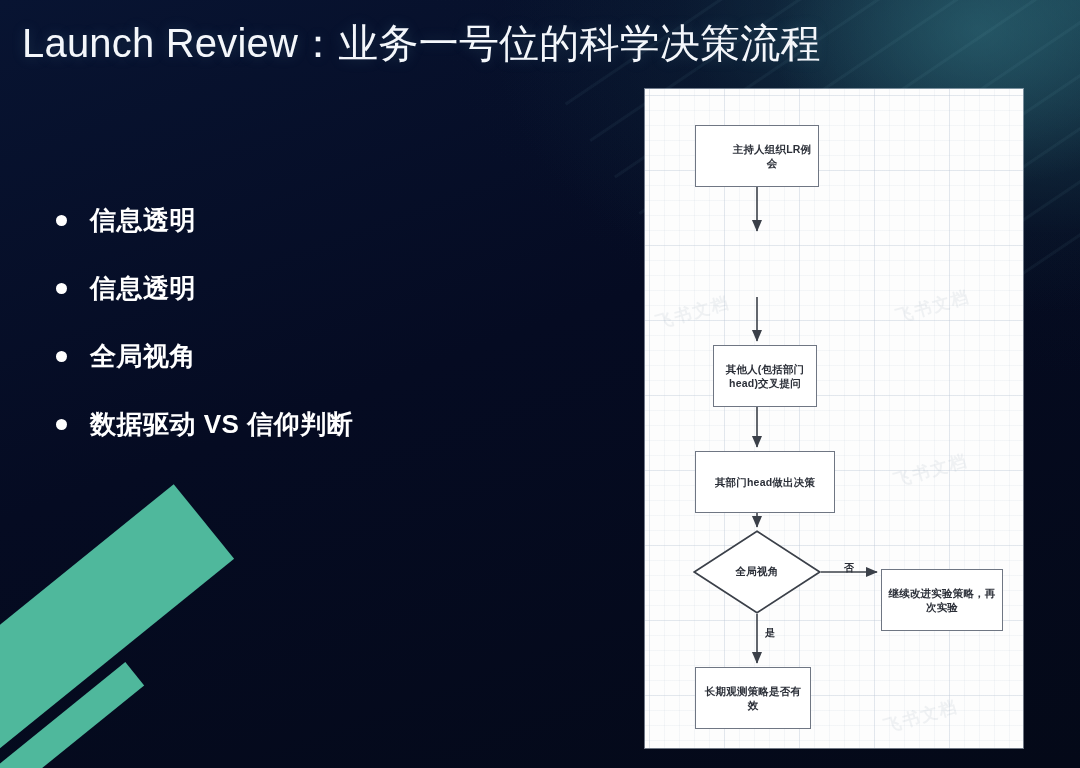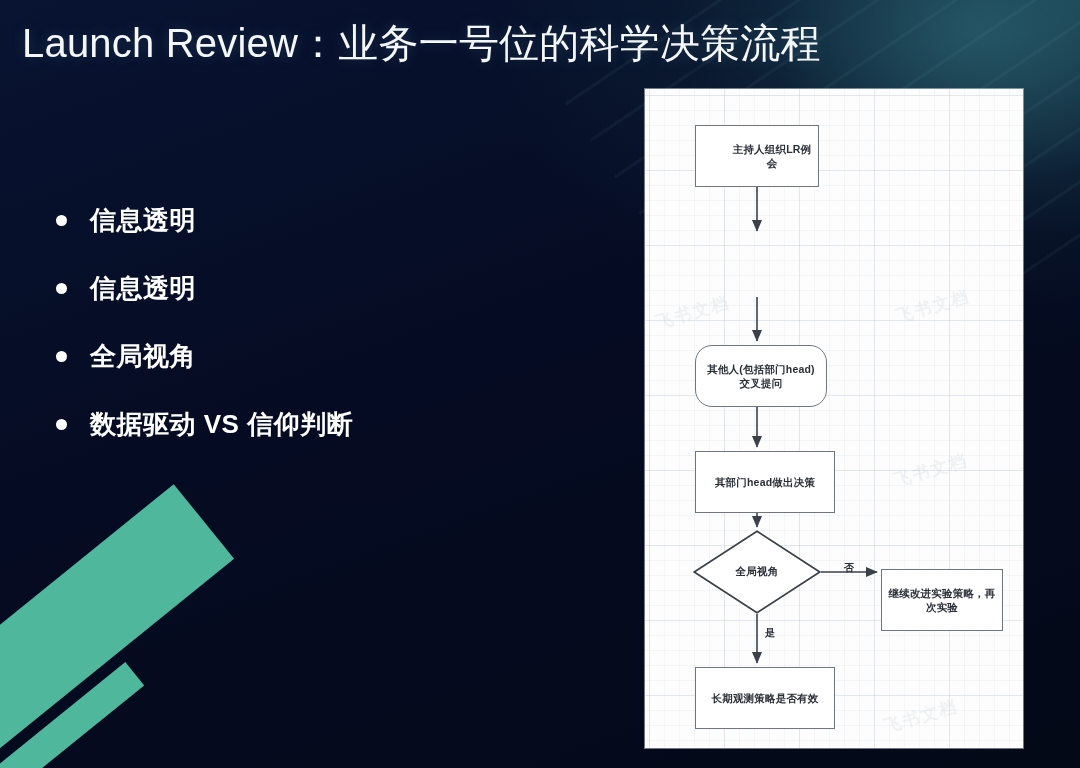--- a/index.html
+++ b/index.html
@@ -252,33 +252,33 @@
       <line x1="112" y1="424" x2="112" y2="438" stroke="#3b4049" stroke-width="1.6" marker-end="url(#arrow)"></line>
 
       <line x1="176" y1="483" x2="232" y2="483" stroke="#3b4049" stroke-width="1.6" marker-end="url(#arrow)"></line>
 
       <line x1="112" y1="525" x2="112" y2="574" stroke="#3b4049" stroke-width="1.6" marker-end="url(#arrow)"></line>
     </svg>
 
     <div class="node-box" style="left:50px; top:36px; width:124px; height:62px;padding-left:36px;">主持人组织LR例会</div>
 
 
-    <div class="node-box" style="left:50px; top:256px; width:132px; height:62px;border-radius:17px;">其他人(包括部门head)交叉提问</div>
+    <div class="node-box" style="left:68px; top:256px; width:104px; height:62px;">其他人(包括部门head)交叉提问</div>
 
     <div class="node-box" style="left:50px; top:362px; width:140px; height:62px;">其部门head做出决策</div>
 
     <div class="node-diamond-wrap" style="left:48px; top:441px; width:128px; height:84px;">
       <svg class="node-diamond-shape" viewBox="0 0 128 84" preserveAspectRatio="none">
         <polygon points="64,1.2 126.8,42 64,82.8 1.2,42" fill="#ffffff" stroke="#3b4049" stroke-width="1.8"></polygon>
       </svg>
       <span class="node-diamond-label">全局视角</span>
     </div>
 
     <div class="node-box" style="left:236px; top:480px; width:122px; height:62px;">继续改进实验策略，再次实验</div>
 
-    <div class="node-box" style="left:50px; top:578px; width:140px; height:62px;">长期观测策略是否有效</div>
+    <div class="node-box" style="left:50px; top:578px; width:116px; height:62px;">长期观测策略是否有效</div>
 
     <div class="edge-label" style="left:199px; top:472px;">否</div>
 
     <div class="edge-label" style="left:120px; top:537px;">是</div>
   </div>
 
 </div>
 
 </body></html>

